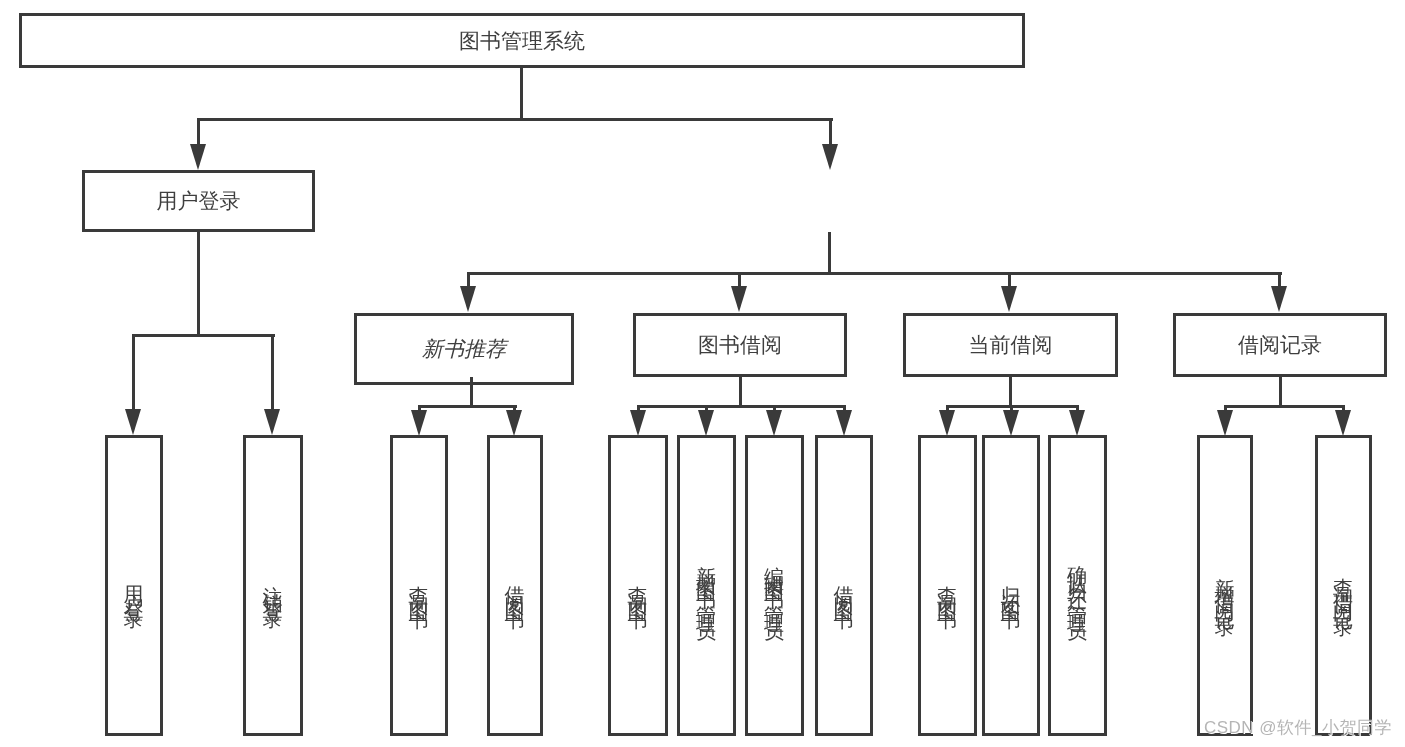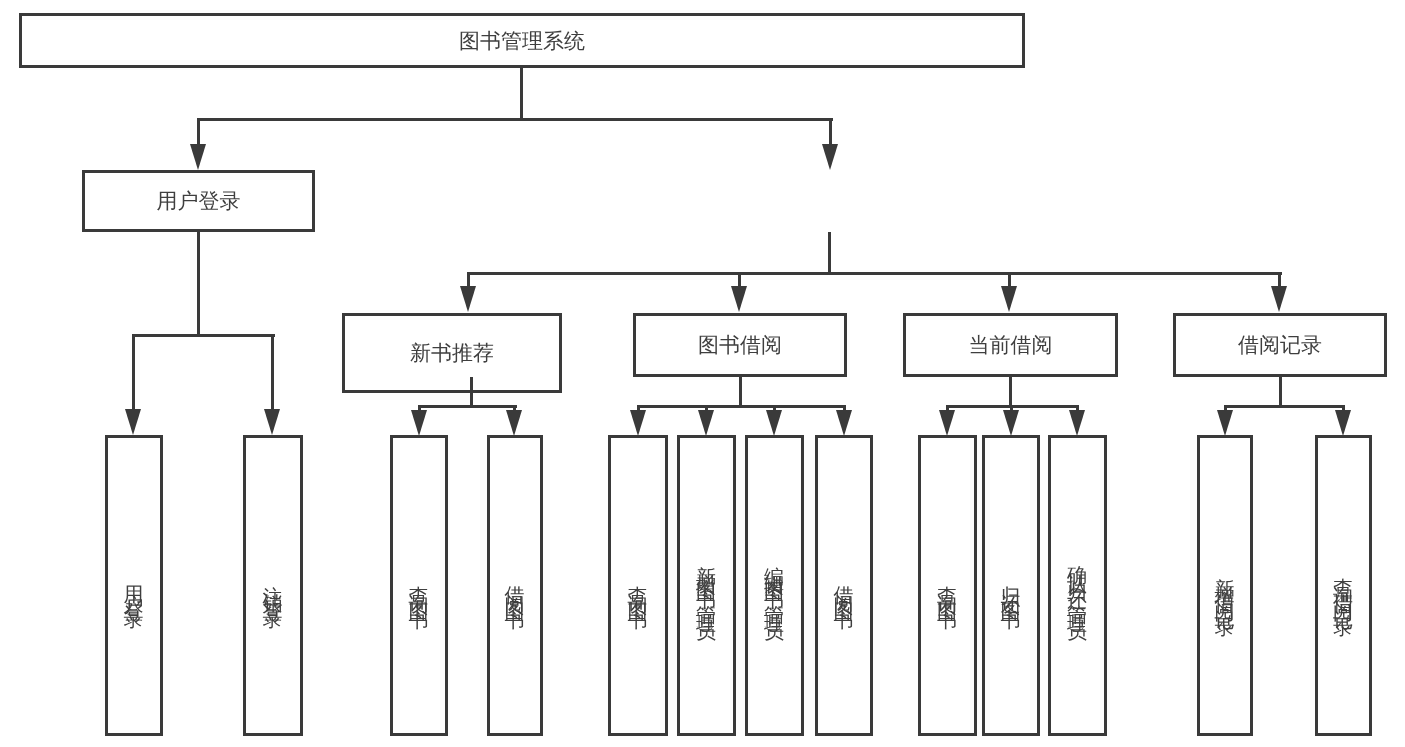--- a/index.html
+++ b/index.html
@@ -80,21 +80,21 @@
   <div class="line" style="left:467px;top:272px;width:815px;height:3px;"></div>
   <div class="line" style="left:467px;top:272px;width:3px;height:16px;"></div>
   <div class="arrow" style="left:460px;top:286px;"></div>
   <div class="line" style="left:738px;top:272px;width:3px;height:16px;"></div>
   <div class="arrow" style="left:731px;top:286px;"></div>
   <div class="line" style="left:1008px;top:272px;width:3px;height:16px;"></div>
   <div class="arrow" style="left:1001px;top:286px;"></div>
   <div class="line" style="left:1278px;top:272px;width:3px;height:16px;"></div>
   <div class="arrow" style="left:1271px;top:286px;"></div>
 
-  <div class="box" style="left:342px;top:313px;width:220px;height:80px;">
+  <div class="box" style="left:354px;top:313px;width:220px;height:72px;font-style:italic;">
     <span>新书推荐</span>
   </div>
   <div class="box" style="left:633px;top:313px;width:214px;height:64px;">
     <span>图书借阅</span>
   </div>
   <div class="box" style="left:903px;top:313px;width:215px;height:64px;">
     <span>当前借阅</span>
   </div>
   <div class="box" style="left:1173px;top:313px;width:214px;height:64px;">
     <span>借阅记录</span>
@@ -171,14 +171,15 @@
     <span class="vtext">确认归还（管理员）</span>
   </div>
 
   <div class="box leaf" style="left:1197px;width:56px;">
     <span class="vtext">新增借阅记录</span>
   </div>
   <div class="box leaf" style="left:1315px;width:57px;">
     <span class="vtext">查询借阅记录</span>
   </div>
 
+  <div class="watermark">CSDN @软件_小贺同学</div>
 
 </div>
 
 </body></html>

